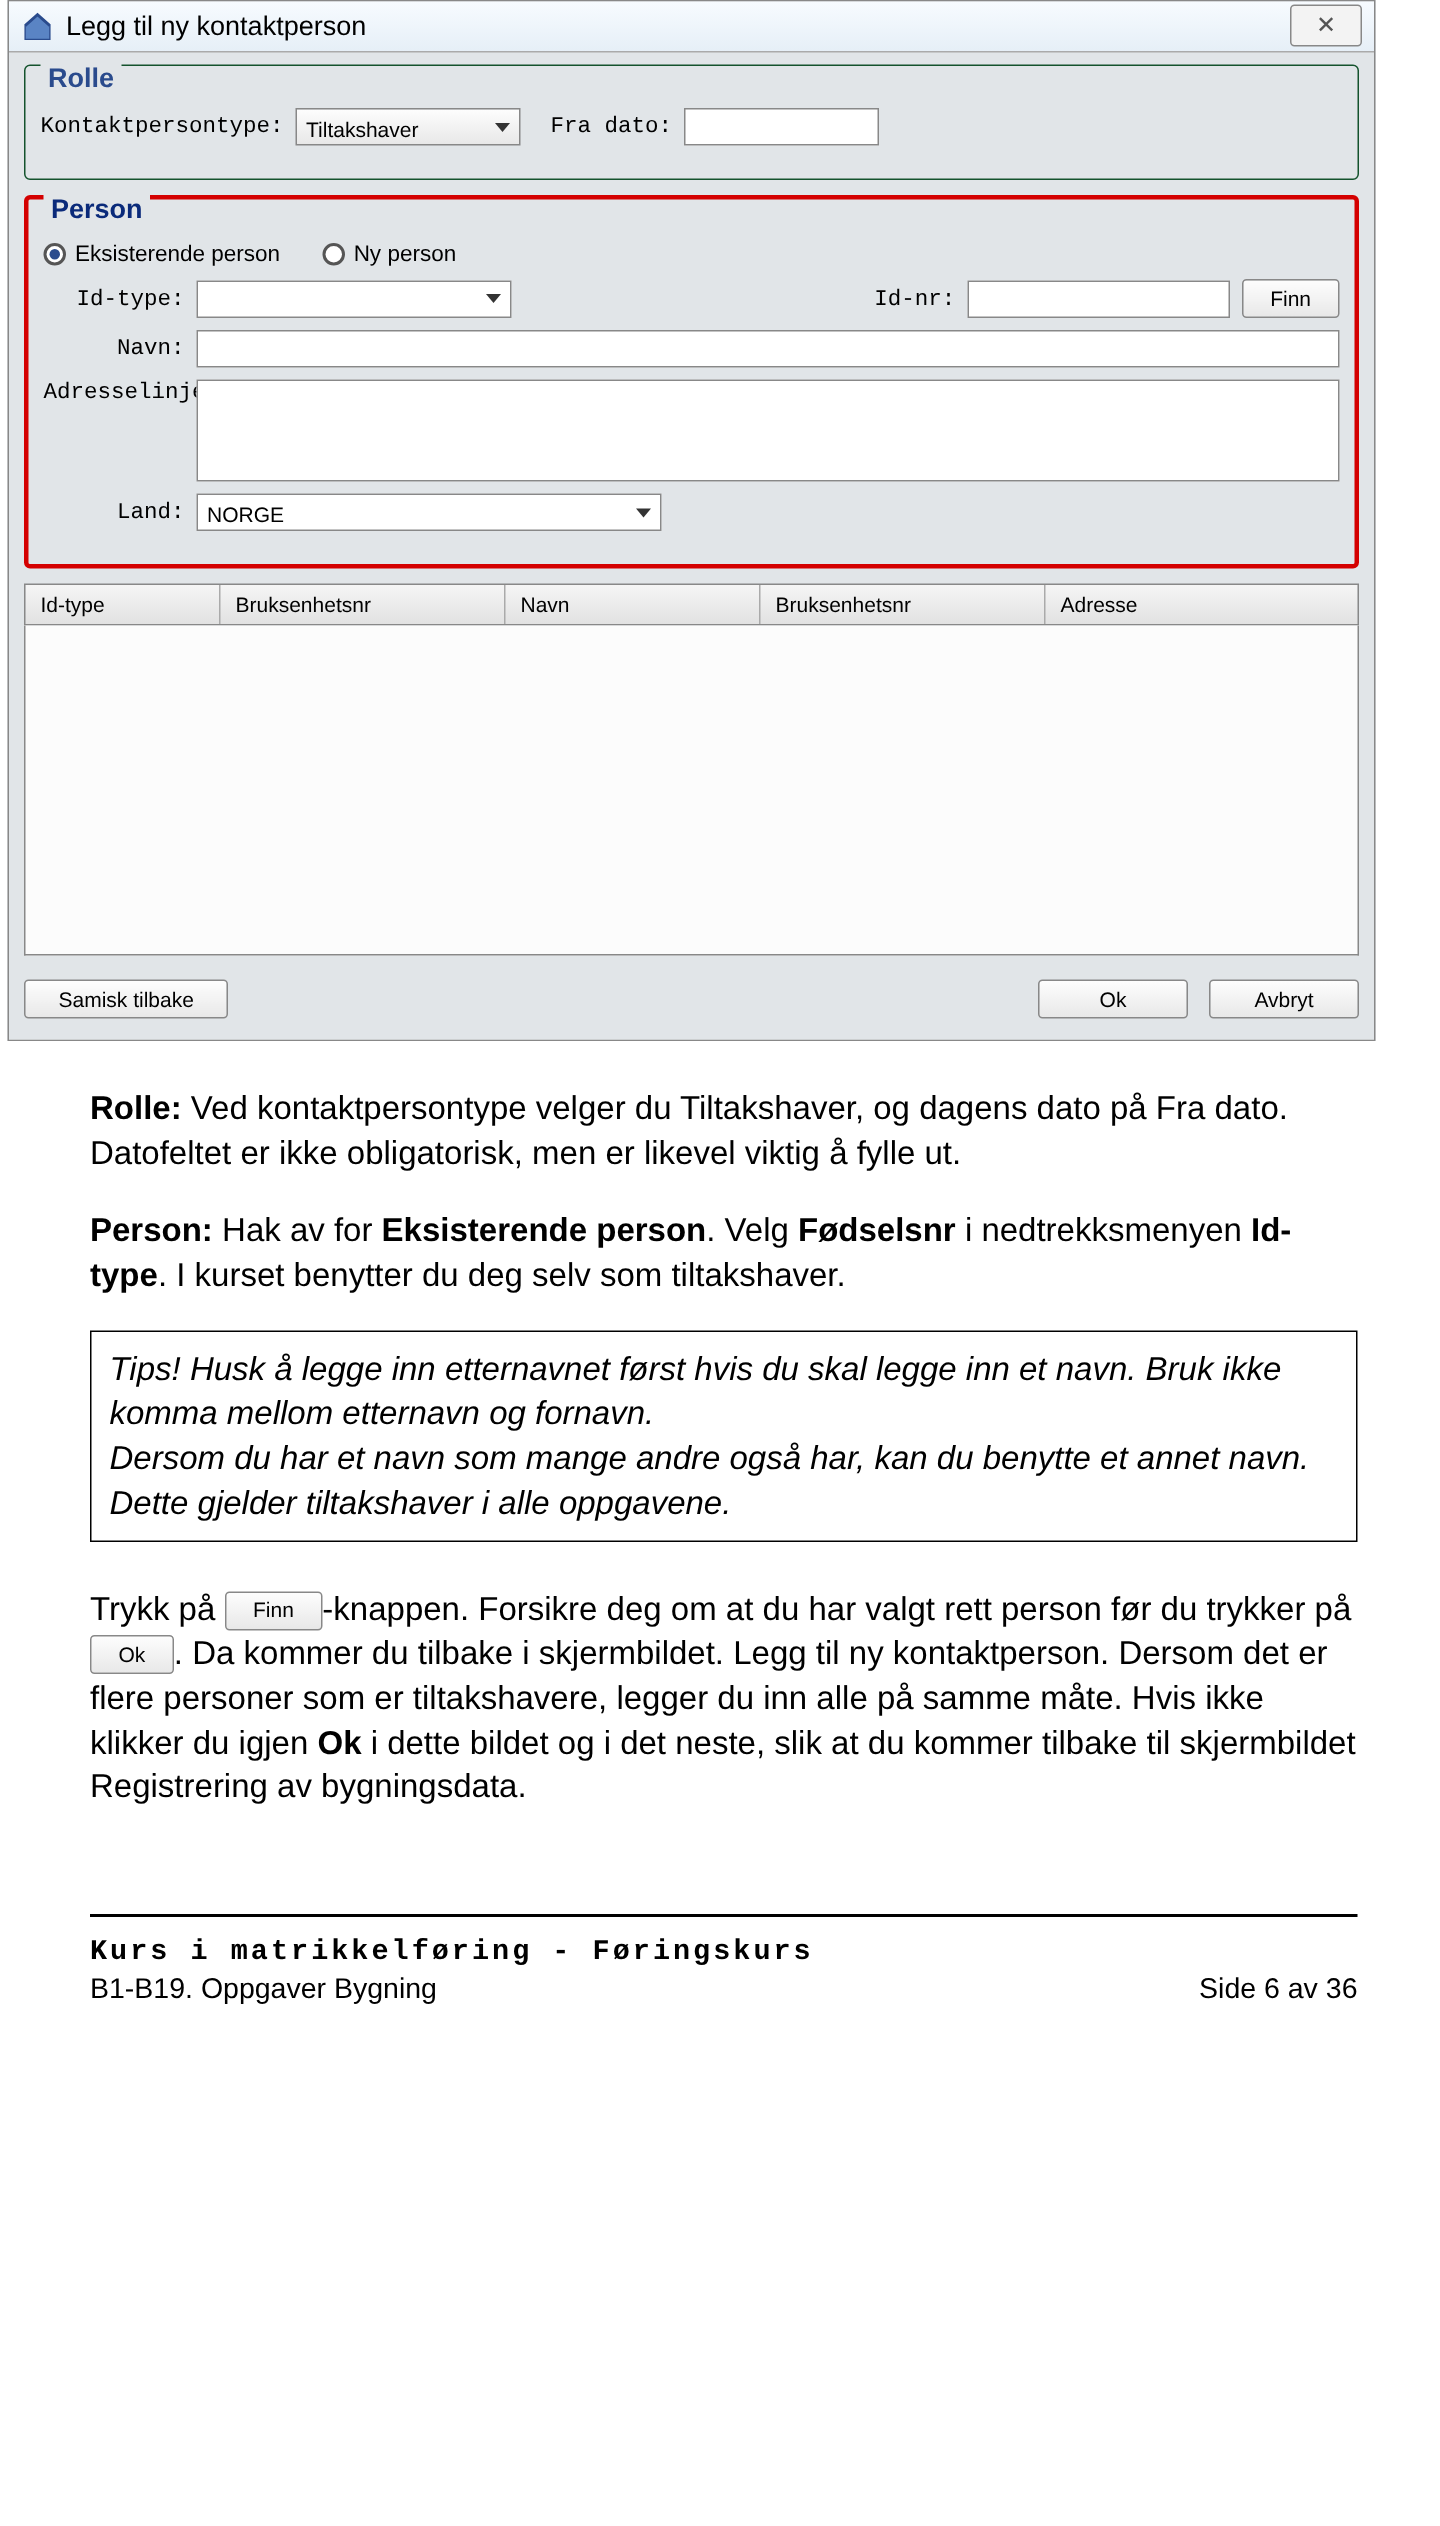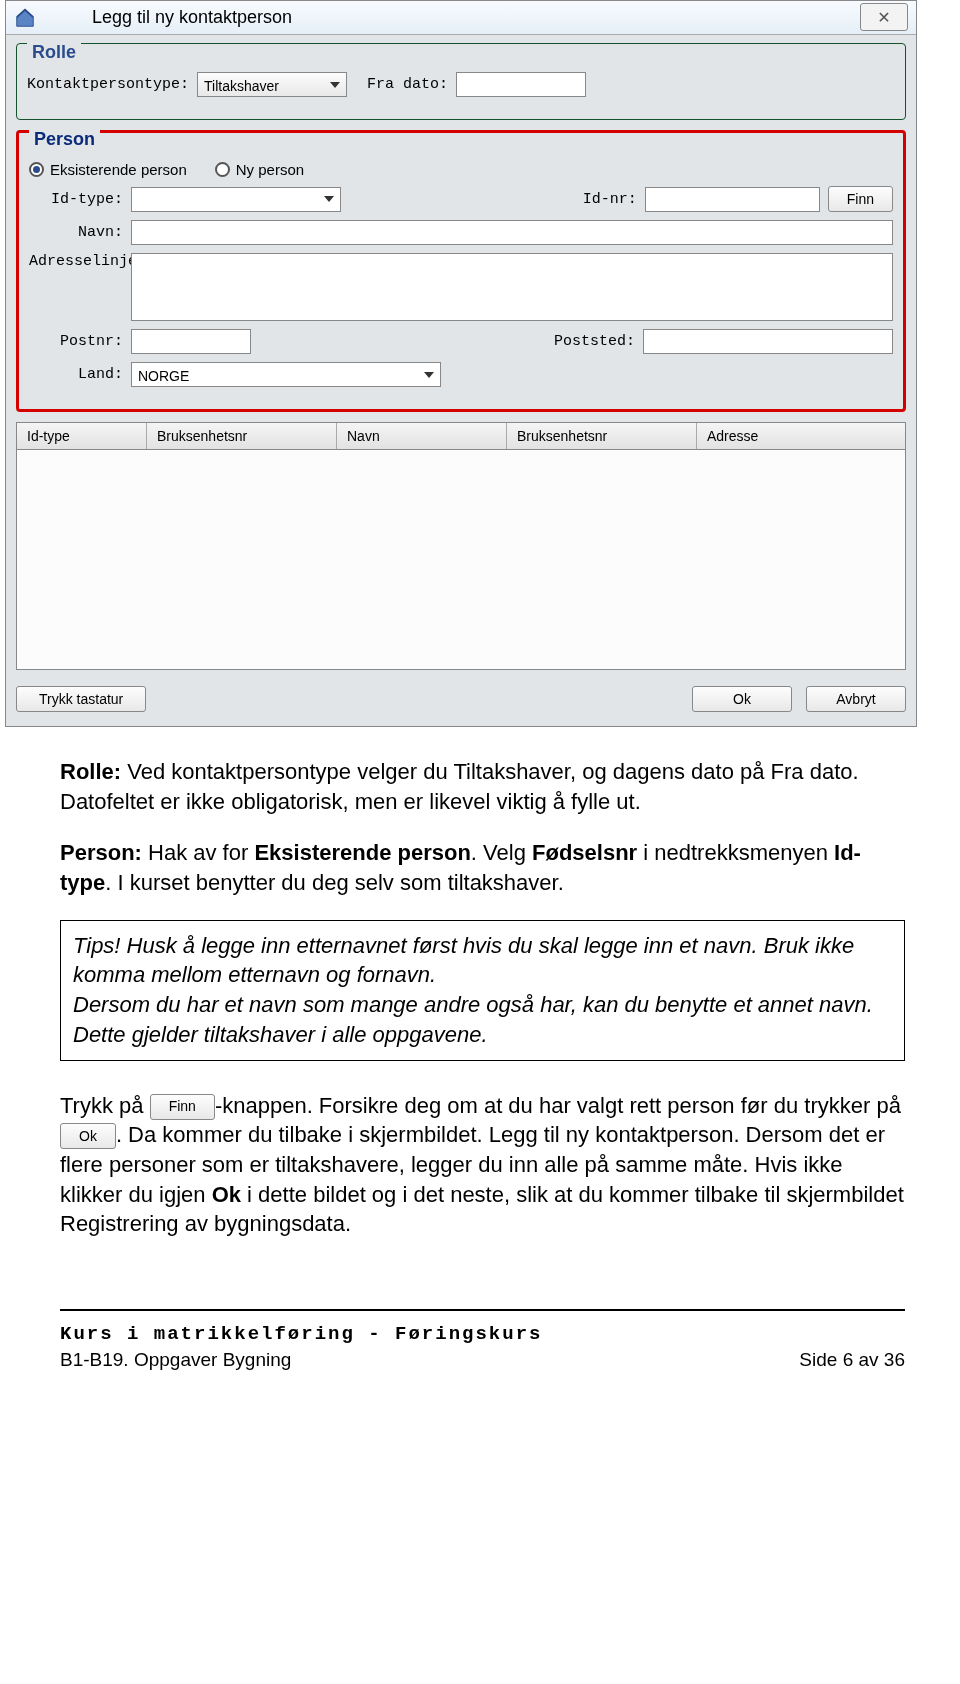--- a/index.html
+++ b/index.html
@@ -19,21 +19,20 @@
     margin: 0 0 30px 5px;
   }
   .titlebar {
     background: linear-gradient(#f7fbff, #e6eff7);
     border-bottom: 1px solid #aaa;
     height: 34px;
     display: flex;
     align-items: center;
     padding: 0 8px;
     position: relative;
-    gap: 48px;
   }
   .titlebar .house-icon {
     width: 22px; height: 22px; margin-right: 8px;
   }
   .titlebar .title-text {
     font-size: 18px;
     color: #000;
   }
   .close-btn {
     position: absolute;
@@ -300,30 +299,20 @@
       <div class="row">
         <label class="field-label" style="width:94px;text-align:right">Navn:</label>
         <div class="txt" style="flex:1"></div>
       </div>
 
       <div class="row" style="align-items:flex-start">
         <label class="field-label" style="width:94px;text-align:center">Adresselinjer:</label>
         <div class="txtarea" style="flex:1"></div>
       </div>
 
-      <div class="row">
-        <label class="field-label" style="width:94px;text-align:right">Postnr:</label>
-        <div class="txt" style="width:120px">
-          <span></span>
-        </div>
-        <label class="field-label" style="margin-left:auto">Poststed:</label>
-        <div class="txt" style="width:250px">
-          <span></span>
-        </div>
-      </div>
 
       <div class="row">
         <label class="field-label" style="width:94px;text-align:right">Land:</label>
         <div class="dropdown white" style="width:310px">
           <span class="dd-text">NORGE</span>
           <span class="dd-arrow"></span>
         </div>
       </div>
     </div>
 
@@ -331,21 +320,21 @@
       <div style="width:130px">Id-type</div>
       <div style="width:190px">Bruksenhetsnr</div>
       <div style="width:170px">Navn</div>
       <div style="width:190px">Bruksenhetsnr</div>
       <div style="flex:1">Adresse</div>
     </div>
     <div class="tab-body"></div>
 
     <div class="btnrow">
       <div class="btn btn-wide">
-        <span>Trykk tastatur</span>
+        <span>Samisk tilbake</span>
       </div>
       <div class="btn-group-right">
         <div class="btn" style="width:100px">
           <span>Ok</span>
         </div>
         <div class="btn" style="width:100px">
           <span>Avbryt</span>
         </div>
       </div>
     </div>

